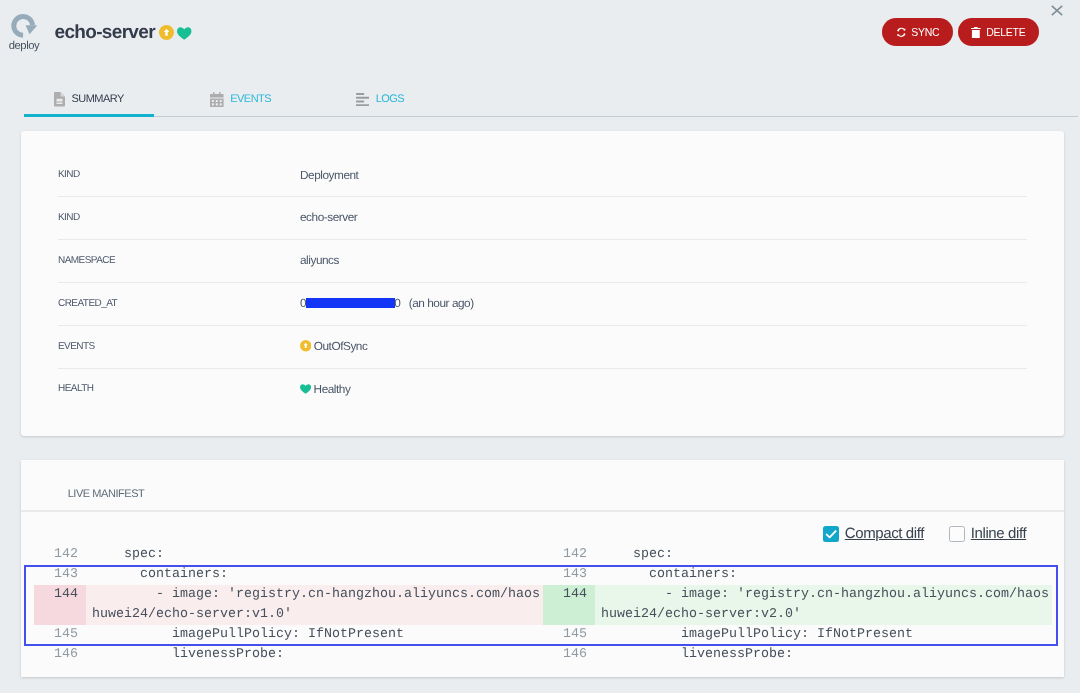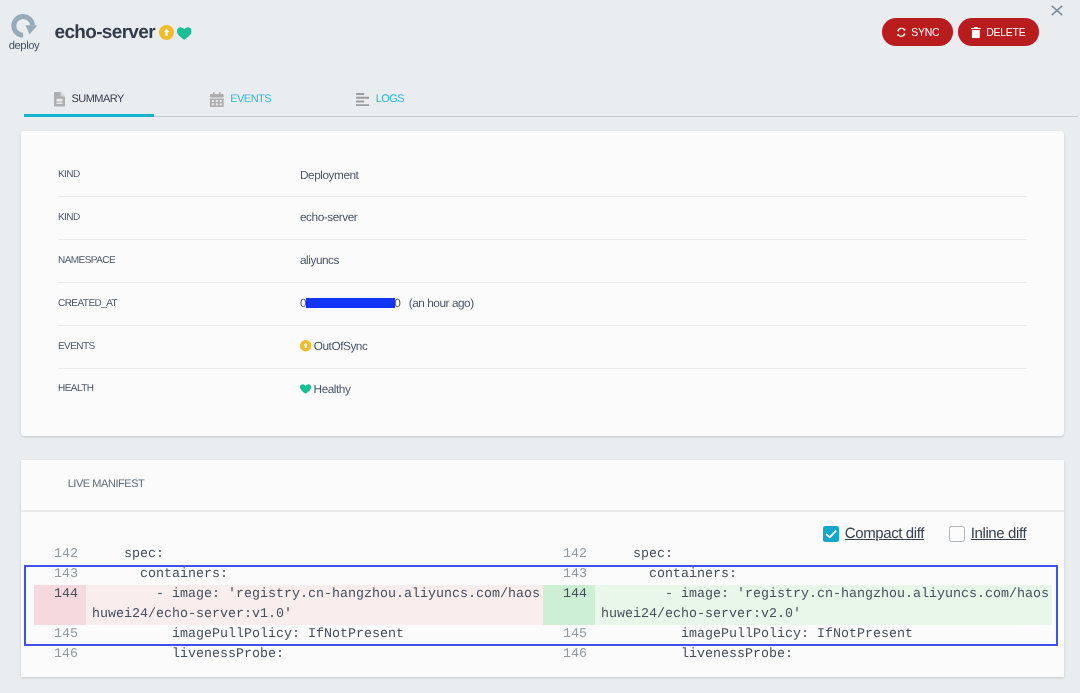--- a/index.html
+++ b/index.html
@@ -53,21 +53,21 @@
            letter-spacing:-0.55px;line-height:14px;}
   .srow .v{position:absolute;left:263px;top:12px;font-size:11.8px;color:#4a5668;
            letter-spacing:-0.45px;line-height:16px;white-space:nowrap;}
   .srow .hr{position:absolute;left:21px;bottom:0;width:969px;height:1px;background:#eaeaea;}
   .srow .v svg{vertical-align:-1.5px;margin-right:2.4px;}
   .redact{display:inline-block;background:#1335f5;height:10px;vertical-align:-1px;
           width:89px;margin:0 -0.5px;}
 
   
   .dtabs{position:absolute;left:0;top:0;width:1043px;height:50px;}
-  .dtab{position:absolute;top:18px;height:32px;display:flex;
+  .dtab{position:absolute;top:18px;height:32px;display:flex;align-items:center;
         justify-content:center;gap:7px;
         font-size:11px;letter-spacing:-0.45px;color:#5c6b78;cursor:pointer;}
   .dtab.sel{color:#2cb5d6;}
   .dtab .ul{position:absolute;left:0;bottom:0;height:2px;background:#17b3d4;width:100%;}
   .dtabs .line{position:absolute;left:0;top:50px;width:1043px;height:1.5px;background:#e9eaec;}
 
   
   .opts{position:absolute;left:801.8px;top:65.9px;display:flex;align-items:center;gap:24.9px;}
   .opt{display:flex;align-items:center;gap:5.7px;font-size:15px;letter-spacing:-0.4px;
        line-height:16px;color:#39434f;cursor:pointer;text-decoration:underline;}

